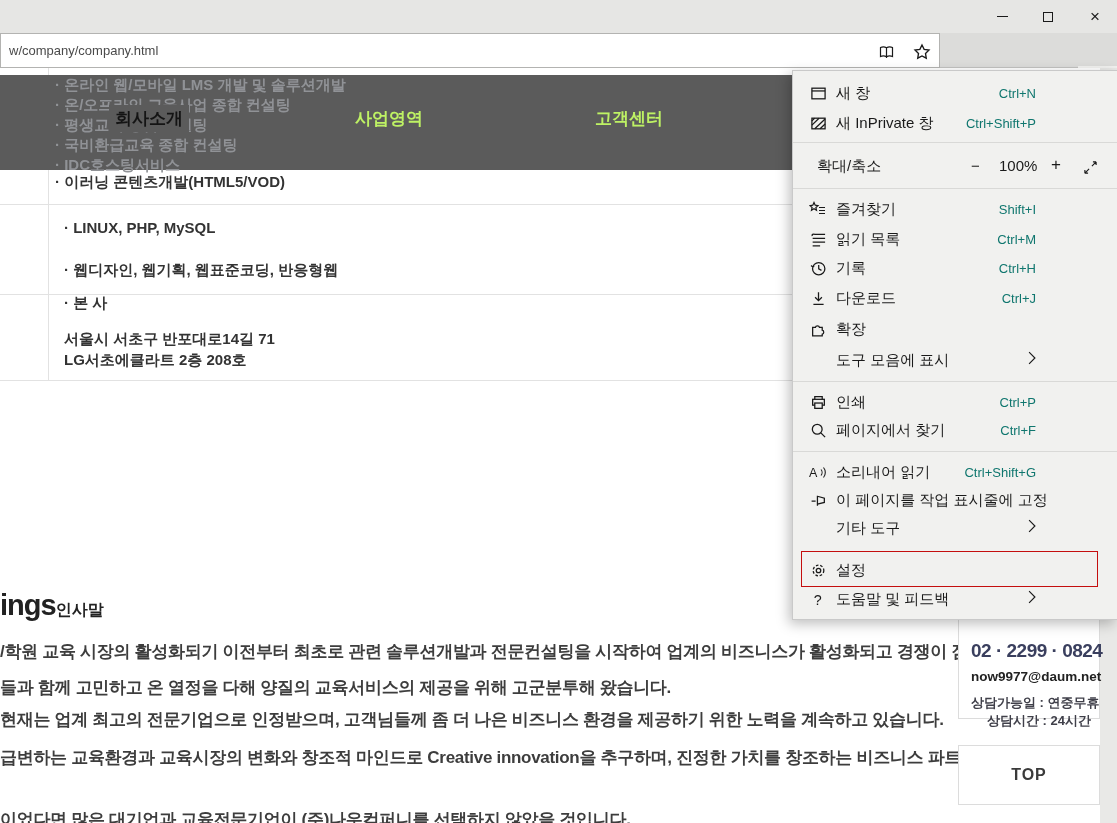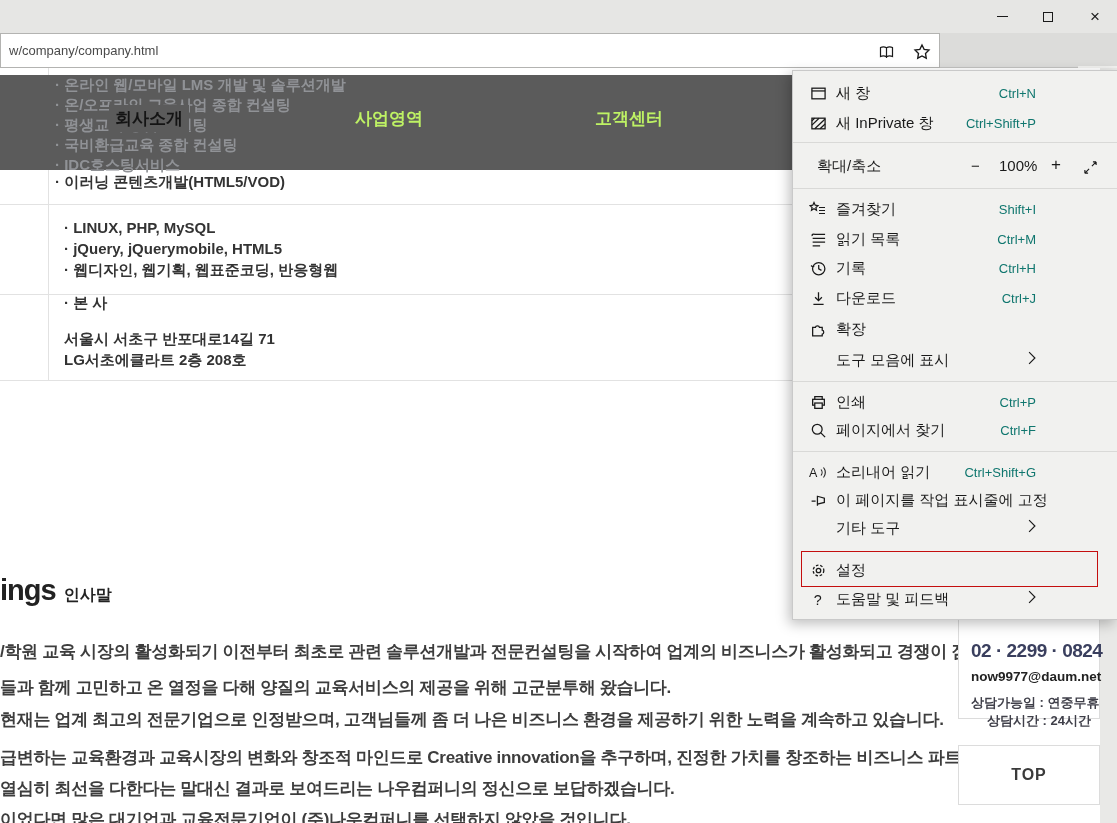--- a/index.html
+++ b/index.html
@@ -28,21 +28,21 @@
   .page { position:absolute; left:0; top:68px; width:1117px; height:755px; background:#fff; }
   .vline { position:absolute; left:48px; top:0; width:1px; height:312px; background:#e2e2e2; }
   .hline { position:absolute; left:0; width:1100px; height:1px; background:#e2e2e2; }
   .svc { position:absolute; white-space:nowrap; font-size:15px; font-weight:bold; }
   .svc.gray { color:#909296; z-index:2; }
   .svc.dark { color:#333; }
   .navband { position:absolute; left:0; top:7px; width:1117px; height:95px; background:#5b5b5b; z-index:1; }
   .navitem { position:absolute; top:37px; z-index:3; font-size:17px; font-weight:bold; background:#5b5b5b; padding:2px 6px; white-space:nowrap; }
   .navitem.active { color:#141414; }
   .navitem.rest { color:#bef264; }
-  .heading { position:absolute; left:0; top:506px; display:flex; align-items:baseline; gap:8px; white-space:nowrap; }
+  .heading { position:absolute; left:0; top:521px; display:flex; align-items:baseline; white-space:nowrap; }
   .heading .en { font-size:29px; font-weight:bold; color:#222; letter-spacing:-1px; }
   .heading .ko { font-size:16px; font-weight:bold; color:#222; }
   .para { position:absolute; white-space:nowrap; font-size:17px; font-weight:600; color:#3d3d3d; letter-spacing:-0.3px; }
 
   .contactbox { position:absolute; left:958px; top:552px; width:142px; height:99px; background:#fff; border:1px solid #dcdcdc; border-top:none; }
   .phone { position:absolute; left:12px; top:20px; font-size:19px; font-weight:bold; color:#3a3f5e; white-space:nowrap; letter-spacing:-0.5px; }
   .email { position:absolute; left:12px; top:49px; font-size:13.5px; font-weight:bold; color:#222; white-space:nowrap; }
   .consult1 { position:absolute; left:12px; top:74px; font-size:13px; font-weight:bold; color:#40404a; white-space:nowrap; }
   .consult2 { position:absolute; left:12px; top:92px; font-size:13px; font-weight:bold; color:#40404a; white-space:nowrap;margin-left:16px; }
   .topbox { position:absolute; left:958px; top:677px; width:142px; height:60px; background:#fff; border:1px solid #dcdcdc; display:flex; align-items:center; justify-content:center; font-size:16px; font-weight:bold; color:#3a3a3a; letter-spacing:1px; }
@@ -130,36 +130,34 @@
     <div class="svc gray" style="left:55px; top:88px">· IDC호스팅서비스</div>
 
     <div class="navband"></div>
     <div class="navitem active" style="left:109px">회사소개</div>
     <div class="navitem rest" style="left:349px">사업영역</div>
     <div class="navitem rest" style="left:589px">고객센터</div>
 
     <div class="svc dark" style="left:55px; top:105px">· 이러닝 콘텐츠개발(HTML5/VOD)</div>
 
     <div class="svc dark" style="left:64px; top:151px">· LINUX, PHP, MySQL</div>
-    <div class="svc dark" style="left:64px; top:172px">· jQuery, jQuerymobile, HTML5</div>
     <div class="svc dark" style="left:64px; top:193px">· 웹디자인, 웹기획, 웹표준코딩, 반응형웹</div>
 
     <div class="svc dark" style="left:64px; top:226px">· 본 사</div>
     <div class="svc dark" style="left:64px; top:262px">서울시 서초구 반포대로14길 71</div>
     <div class="svc dark" style="left:64px; top:283px">LG서초에클라트 2층 208호</div>
 
     <div class="heading">
       <span class="en">ings</span>
       <span class="ko">인사말</span>
     </div>
     <div class="para" style="left:0; top:572px">/학원 교육 시장의 활성화되기 이전부터 최초로 관련 솔루션개발과 전문컨설팅을 시작하여 업계의 비즈니스가 활성화되고 경쟁이 점점 더</div>
     <div class="para" style="left:0; top:608px">들과 함께 고민하고 온 열정을 다해 양질의 교육서비스의 제공을 위해 고군분투해 왔습니다.</div>
     <div class="para" style="left:0; top:640px">현재는 업계 최고의 전문기업으로 인정받으며, 고객님들께 좀 더 나은 비즈니스 환경을 제공하기 위한 노력을 계속하고 있습니다.</div>
     <div class="para" style="left:0; top:678px">급변하는 교육환경과 교육시장의 변화와 창조적 마인드로 Creative innovation을 추구하며, 진정한 가치를 창조하는 비즈니스 파트너로서</div>
-    <div class="para" style="left:0; top:709px">열심히 최선을 다한다는 말대신 결과로 보여드리는 나우컴퍼니의 정신으로 보답하겠습니다.</div>
     <div class="para" style="left:0; top:740px">이었다면 많은 대기업과 교육전문기업이 (주)나우컴퍼니를 선택하지 않았을 것입니다.</div>
 
     <div class="contactbox">
       <div class="phone">02 · 2299 · 0824</div>
       <div class="email">now9977@daum.net</div>
       <div class="consult1">상담가능일 : 연중무휴</div>
       <div class="consult2">상담시간 : 24시간</div>
     </div>
     <div class="topbox">TOP</div>
   </div>

